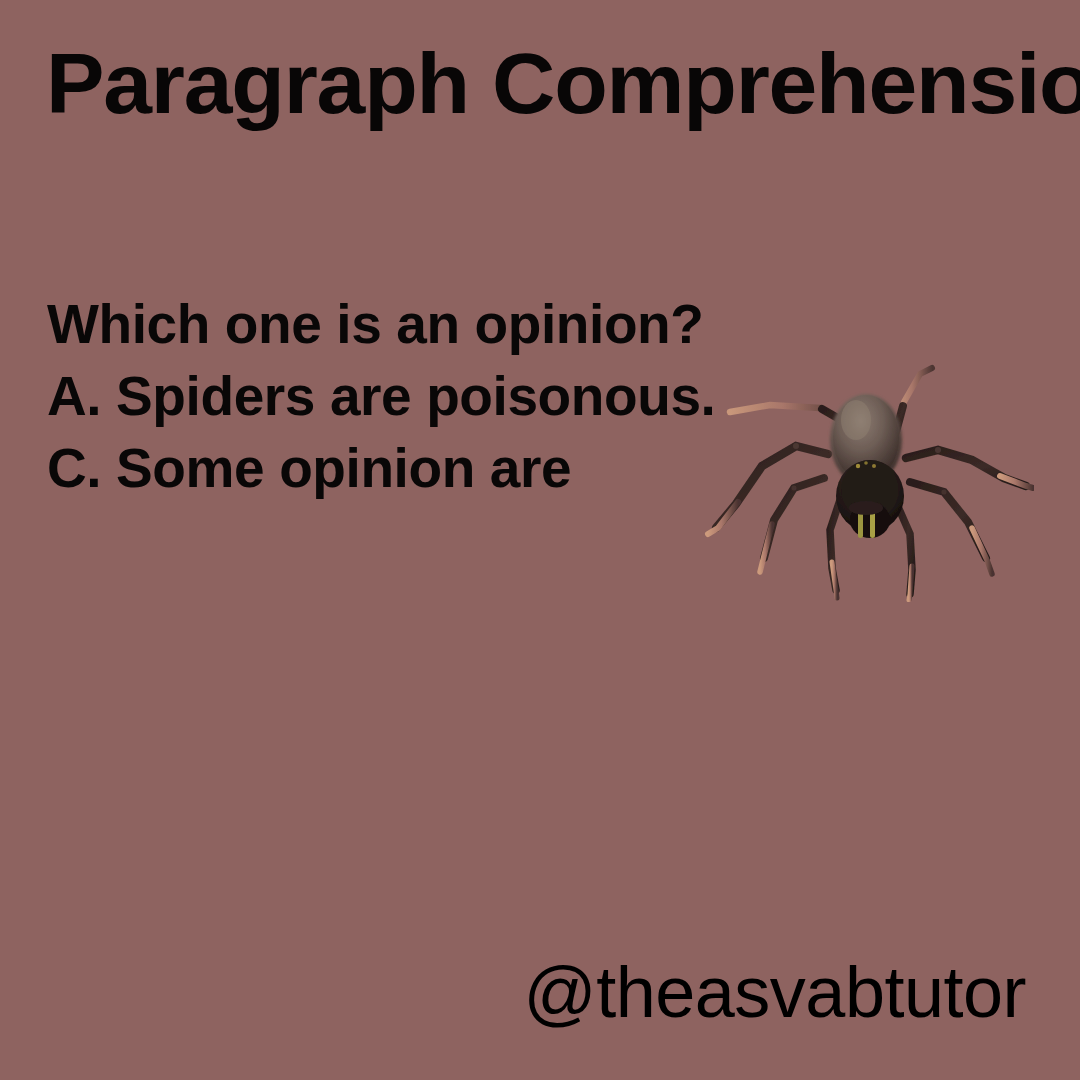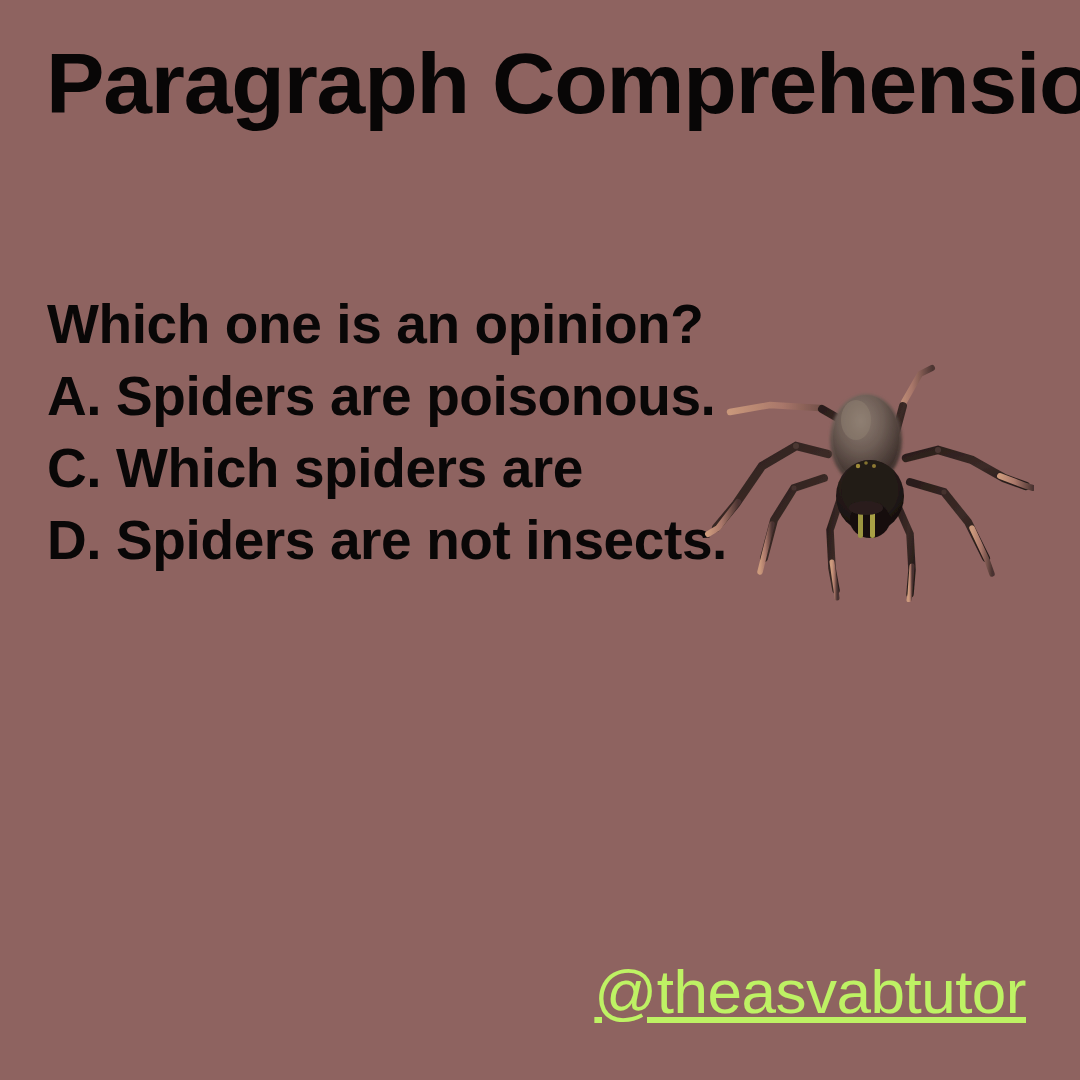--- a/index.html
+++ b/index.html
@@ -52,26 +52,25 @@
     white-space: nowrap;
   }
 
   
   #watermark {
     position: absolute;
     right: 54px;
     bottom: 58px;
     font-family: "Liberation Sans", sans-serif;
     font-weight: 400;
-    font-size: 62px;
+    font-size: 72px;
     line-height: 60px;
     letter-spacing: -0.5px;
-    color: #bef264;
+    color: #000000;
     white-space: nowrap;
-    text-decoration: underline;
   }
 
   
   #spider {
     position: absolute;
     left: 700px;
     top: 362px;
     width: 334px;
     height: 240px;
   }
@@ -80,22 +79,21 @@
 </head>
 <body>
 
 <div id="canvas" style="background: rgb(142, 99, 96);">
 
   <div id="title">Paragraph Comprehension</div>
 
   <div id="question-block">
     <div class="q-line">Which one is an opinion?</div>
     <div class="q-line">A. Spiders are poisonous.</div>
-    <div class="q-line">C. Which spiders are</div>
-    <div class="q-line">D. Spiders are not insects.</div>
+    <div class="q-line">C. Some opinion are</div>
   </div>
 
   <div id="spider">
     <svg viewBox="0 0 334 240" xmlns="http://www.w3.org/2000/svg" aria-hidden="true">
       <defs>
         <linearGradient id="legDk" x1="0" y1="0" x2="1" y2="1">
           <stop offset="0%" stop-color="#2a1d1b"></stop>
           <stop offset="55%" stop-color="#3b2a26"></stop>
           <stop offset="100%" stop-color="#241a18"></stop>
         </linearGradient>

